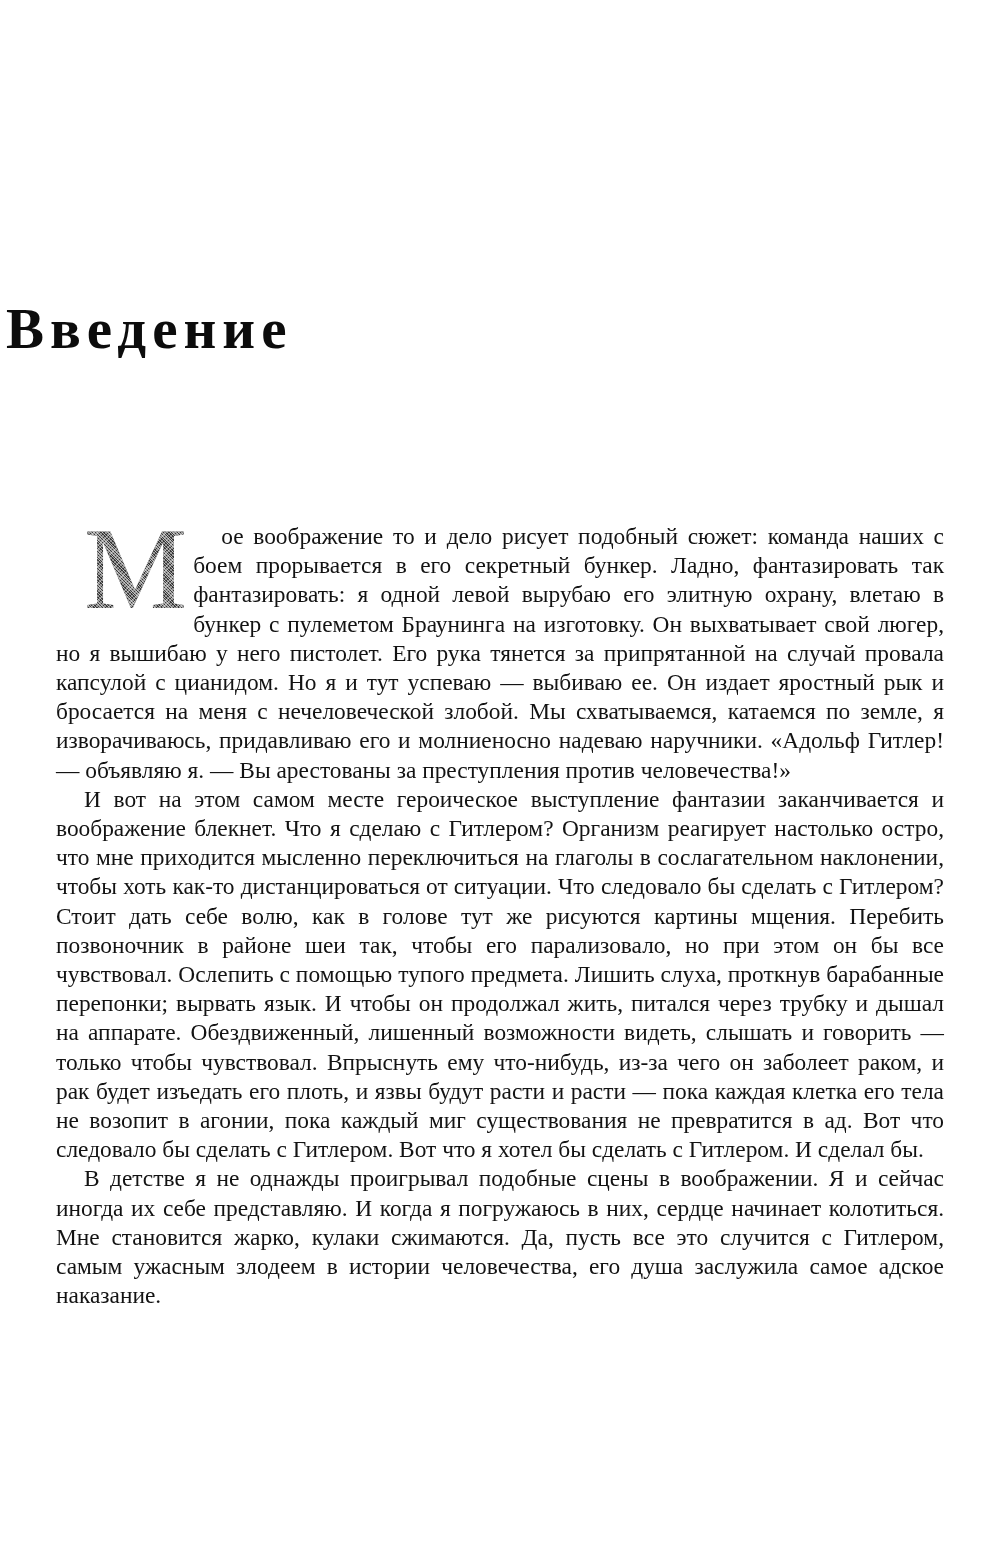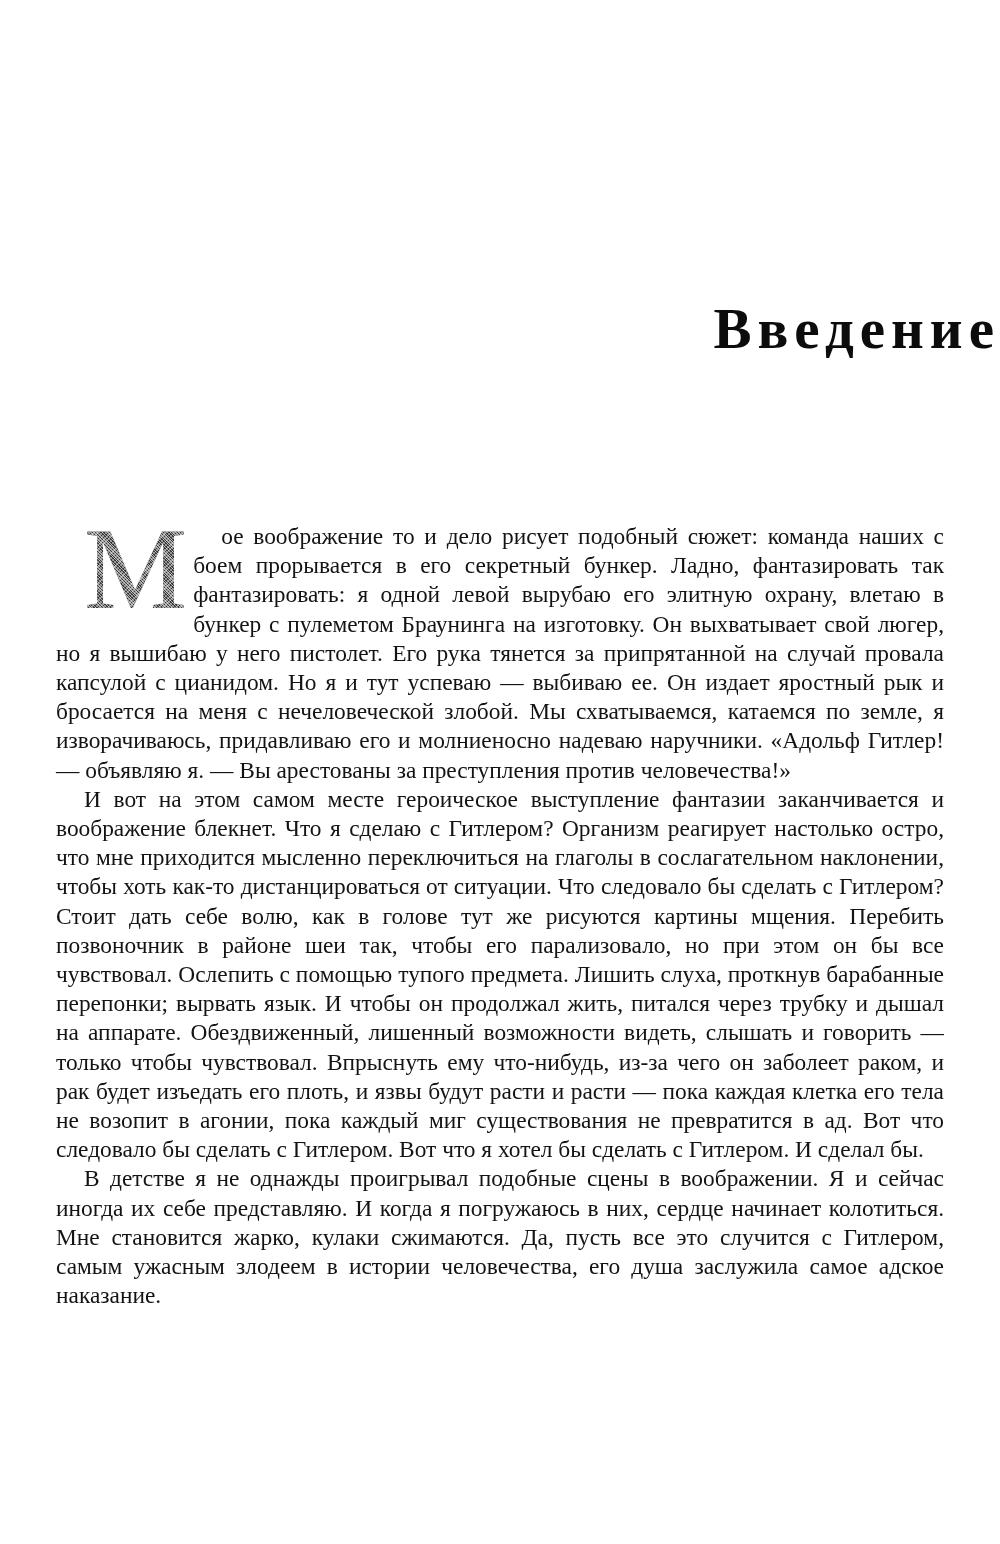--- a/index.html
+++ b/index.html
@@ -17,21 +17,21 @@
     overflow: hidden;
     box-sizing: border-box;
   }
 
   
   .chapter-title {
     position: absolute;
     top: 262px;
     left: 0;
     width: 1000px;
-    text-align: right;
+    text-align: left;
     font-family: "Liberation Serif", "DejaVu Serif", serif;
     font-size: 57px;
     font-weight: 700;
     line-height: 1.0;
     letter-spacing: 6px;
     text-indent: 6px;
     color: #0c0c0c;
     white-space: pre;
   }
 

